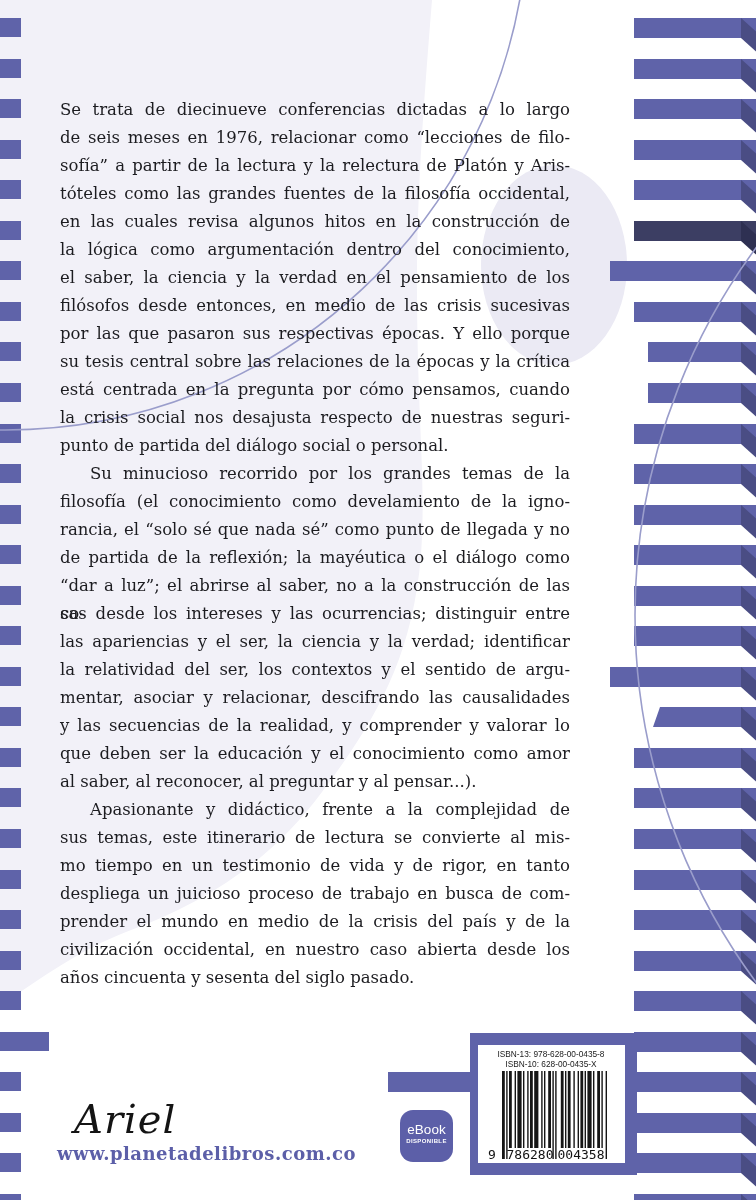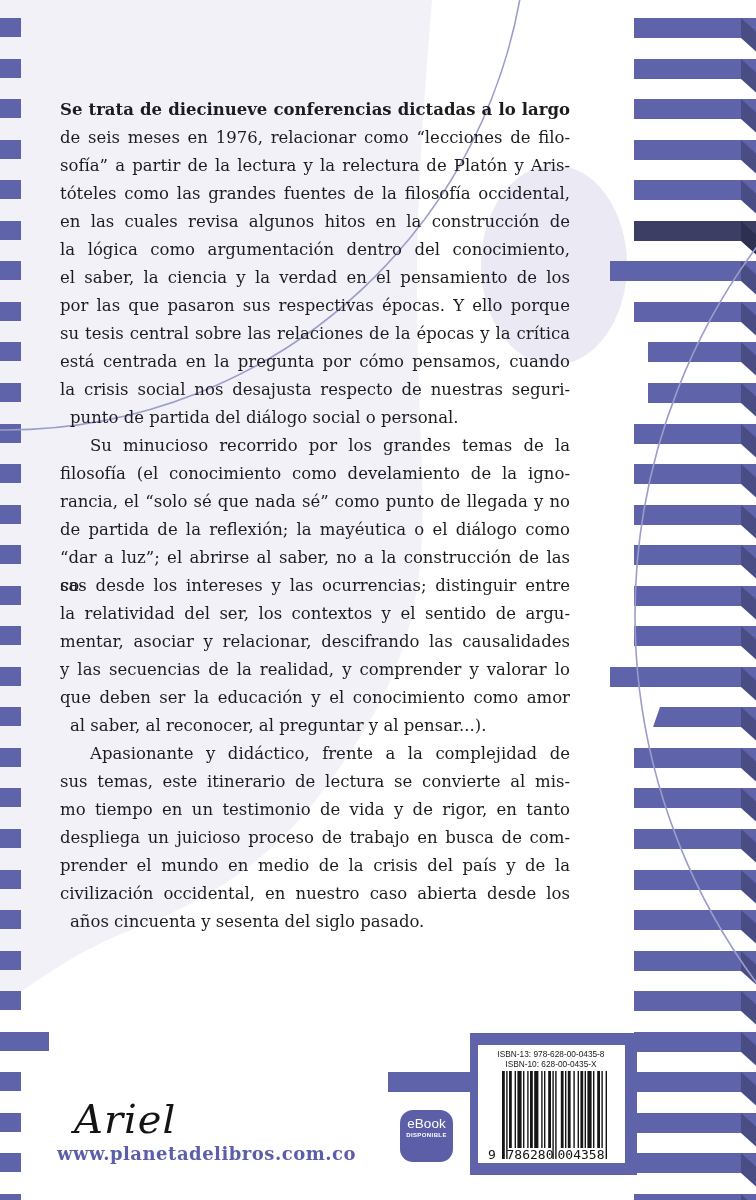--- a/index.html
+++ b/index.html
@@ -11,34 +11,34 @@
   svg.bg{z-index:0;}
   #stripes{z-index:2;}
   .stripe{position:absolute;background:var(--stripe);}
   .stripe .fold{position:absolute;top:0;height:100%;width:15px;
                 transform:skewY(42deg);transform-origin:left top;}
   
   #blurb{position:absolute;left:60px;top:96px;width:510px;z-index:4;
          color:var(--text);font-size:16.5px;}
   .line{height:28px;line-height:28px;text-align:justify;text-align-last:justify;
         white-space:normal;}
-  .line-last{text-align-last:left;margin-left:10px;}
+  .line-last{text-align-last:left;}
   .line-indent{padding-left:30px;}
-  .line-bold{font-weight:bold;}
+  .line-bold{font-weight:normal;}
   
   #publisher-logo{position:absolute;left:74px;top:1096px;z-index:4;
       font-family:"DejaVu Serif",serif;font-style:italic;font-size:40px;
       color:#141414;letter-spacing:1px;}
   #publisher-website{position:absolute;left:57px;top:1143px;z-index:4;
       font-family:"DejaVu Serif",serif;font-weight:bold;font-size:18px;
       color:var(--accent);letter-spacing:.5px;}
   #ebook-badge{position:absolute;left:400px;top:1110px;width:53px;height:52px;
       background:var(--accent);border-radius:13px;z-index:4;text-align:center;
       color:#ffffff;font-family:"Liberation Sans",sans-serif;}
-  #ebook-badge .t1{font-size:13.5px;margin-top:6px;}
+  #ebook-badge .t1{font-size:13.5px;margin-top:12px;}
   #ebook-badge .t2{font-size:6px;font-weight:bold;letter-spacing:.4px;margin-top:1px;}
   #barcode-connector{position:absolute;left:388px;top:1072px;width:84px;height:20px;
       background:var(--stripe);z-index:3;}
   #barcode-frame{position:absolute;left:470px;top:1033px;width:167px;height:142px;
       background:var(--stripe);z-index:3;}
   #barcode-box{position:absolute;left:478px;top:1045px;z-index:4;}
 </style>
 </head>
 <body>
 
@@ -178,31 +178,33 @@
 </svg>
 
 <div id="blurb">
     <div class="line line-bold">Se trata de diecinueve conferencias dictadas a lo largo</div>
     <div class="line">de seis meses en 1976, relacionar como “lecciones de filo-</div>
     <div class="line">sofía” a partir de la lectura y la relectura de Platón y Aris-</div>
     <div class="line">tóteles como las grandes fuentes de la filosofía occidental,</div>
     <div class="line">en las cuales revisa algunos hitos en la construcción de</div>
     <div class="line">la lógica como argumentación dentro del conocimiento,</div>
     <div class="line">el saber, la ciencia y la verdad en el pensamiento de los</div>
+    <div class="line">filósofos desde entonces, en medio de las crisis sucesivas</div>
     <div class="line">por las que pasaron sus respectivas épocas. Y ello porque</div>
     <div class="line">su tesis central sobre las relaciones de la épocas y la crítica</div>
     <div class="line">está centrada en la pregunta por cómo pensamos, cuando</div>
     <div class="line">la crisis social nos desajusta respecto de nuestras seguri-</div>
     <div class="line line-last">punto de partida del diálogo social o personal.</div>
     <div class="line line-indent">Su minucioso recorrido por los grandes temas de la</div>
     <div class="line">filosofía (el conocimiento como develamiento de la igno-</div>
     <div class="line">rancia, el “solo sé que nada sé” como punto de llegada y no</div>
     <div class="line">de partida de la reflexión; la mayéutica o el diálogo como</div>
     <div class="line">“dar a luz”; el abrirse al saber, no a la construcción de las co-</div>
     <div class="line">sas desde los intereses y las ocurrencias; distinguir entre</div>
+    <div class="line">las apariencias y el ser, la ciencia y la verdad; identificar</div>
     <div class="line">la relatividad del ser, los contextos y el sentido de argu-</div>
     <div class="line">mentar, asociar y relacionar, descifrando las causalidades</div>
     <div class="line">y las secuencias de la realidad, y comprender y valorar lo</div>
     <div class="line">que deben ser la educación y el conocimiento como amor</div>
     <div class="line line-last">al saber, al reconocer, al preguntar y al pensar...).</div>
     <div class="line line-indent">Apasionante y didáctico, frente a la complejidad de</div>
     <div class="line">sus temas, este itinerario de lectura se convierte al mis-</div>
     <div class="line">mo tiempo en un testimonio de vida y de rigor, en tanto</div>
     <div class="line">despliega un juicioso proceso de trabajo en busca de com-</div>
     <div class="line">prender el mundo en medio de la crisis del país y de la</div>

